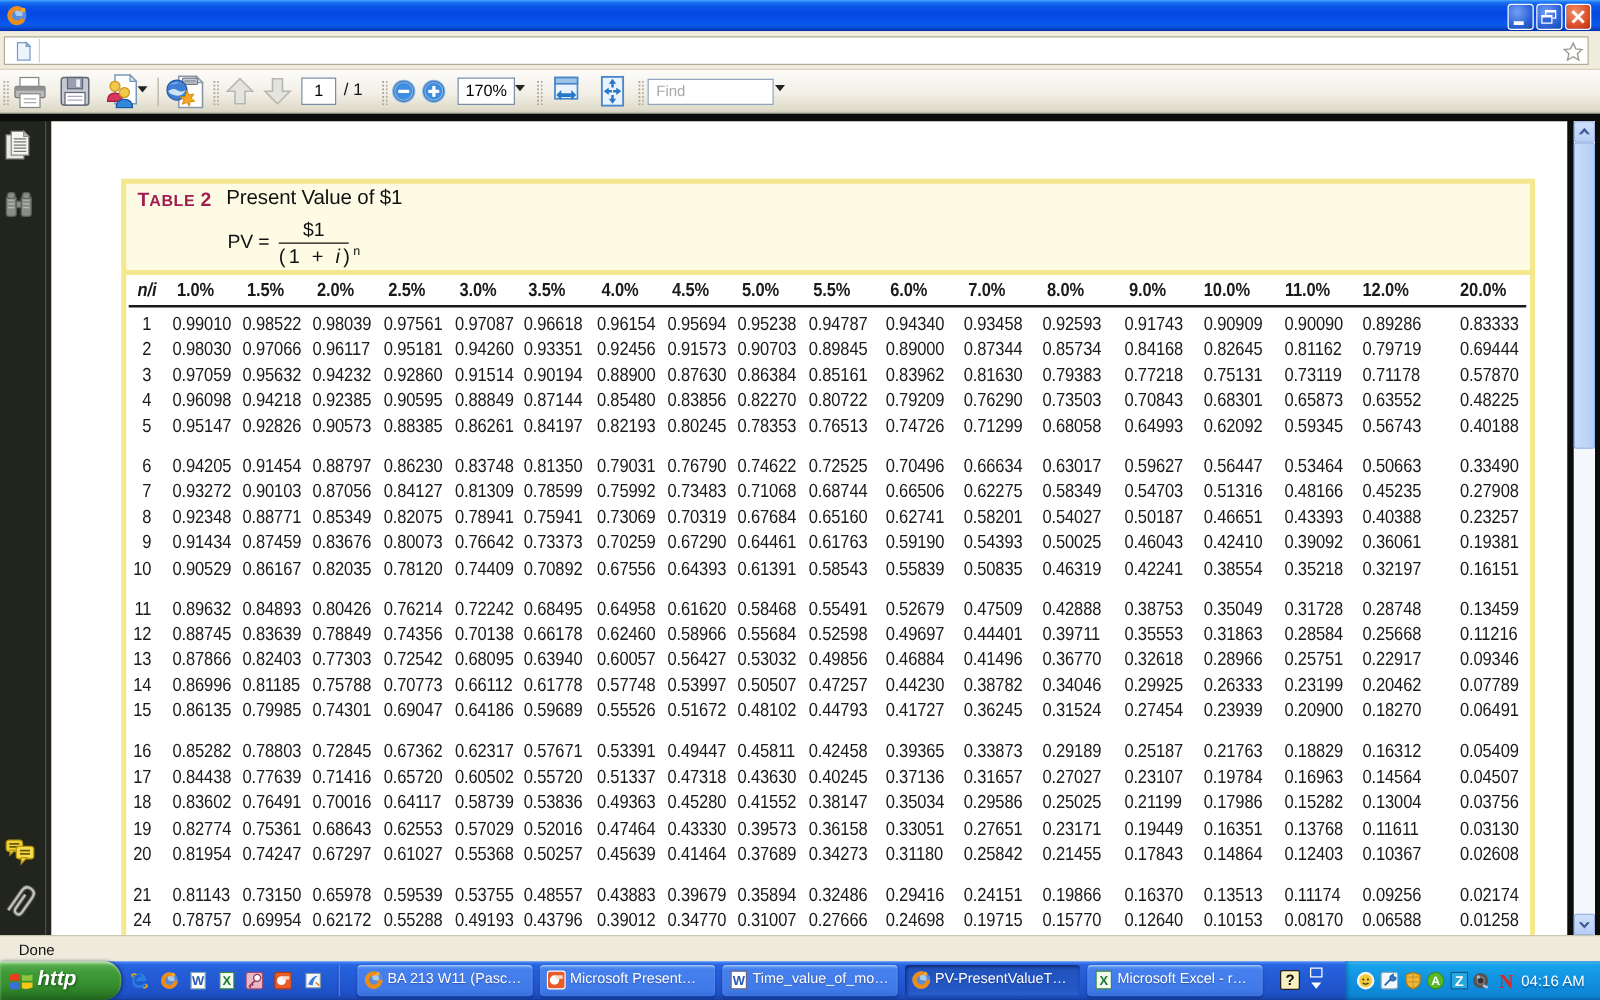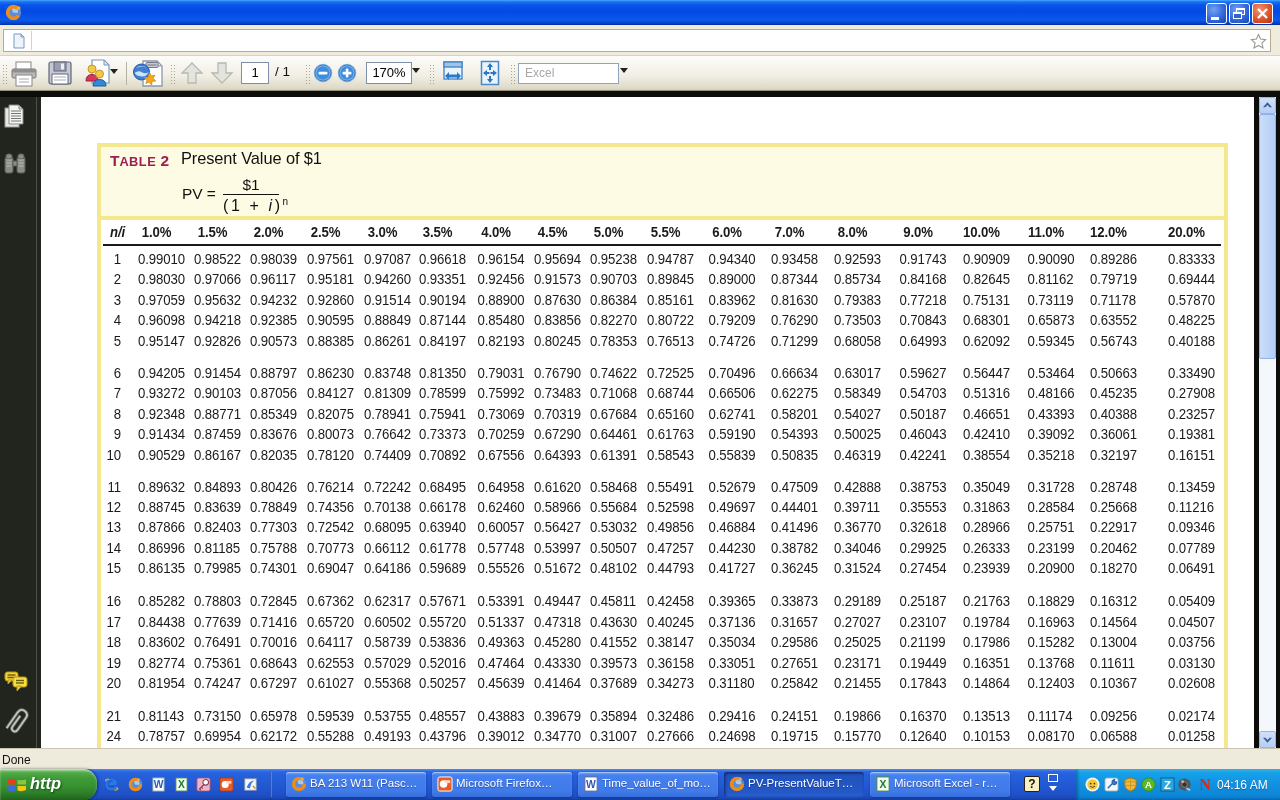--- a/index.html
+++ b/index.html
@@ -175,21 +175,21 @@
   </svg>
 
   <svg class="a" style="left:480px;top:4px" width="20" height="26" viewBox="0 0 20 26">
     <rect x="1.5" y="1.5" width="17" height="23" fill="#eaf2fb" stroke="#4a88c8" stroke-width="1.5"></rect>
     <path d="M10 3 L13 7 L11 7 L11 10 L9 10 L9 7 L7 7 Z" fill="#2878c8"></path>
     <path d="M10 23 L7 19 L9 19 L9 16 L11 16 L11 19 L13 19 Z" fill="#2878c8"></path>
     <path d="M3 13 L7 10 L7 12 L9.5 12 L9.5 14 L7 14 L7 16 Z" fill="#2878c8"></path>
     <path d="M17 13 L13 10 L13 12 L10.5 12 L10.5 14 L13 14 L13 16 Z" fill="#2878c8"></path>
   </svg>
   <div class="a grab" style="left:510px"></div>
-  <div class="a" id="findbox">Excel</div>
+  <div class="a" id="findbox">Find</div>
   <div class="a ddarr" style="left:620px;top:12px"></div>
 </div>
 
 <div class="a" id="cblack"></div>
 <div class="a" id="sidebar">
   <div class="a ln"></div>
   <svg class="a" style="left:4px;top:7px" width="22" height="26" viewBox="0 0 22 26">
     <rect x="1" y="4" width="14" height="19" fill="#e8e8e4" stroke="#999"></rect>
     <path d="M5 1 L15 1 L19 5 L19 20 L5 20 Z" fill="#f4f4f0" stroke="#888"></path>
     <path d="M15 1 L15 5 L19 5 Z" fill="#d0d0cc" stroke="#888"></path>
@@ -743,21 +743,21 @@
   <div class="a sbtn" style="top:0"><svg width="15" height="15" viewBox="0 0 15 15">
         <path d="M7.5 4.2 L12 9.3 L9.6 9.3 L7.5 6.9 L5.4 9.3 L3 9.3 Z" fill="#3a5a9a"></path>
       </svg></div>
   <div class="a" id="sthumb"></div>
   <div class="a sbtn" style="top:634px"><svg width="15" height="15" viewBox="0 0 15 15">
         <path d="M7.5 10.8 L12 5.7 L9.6 5.7 L7.5 8.1 L5.4 5.7 L3 5.7 Z" fill="#3a5a9a"></path>
       </svg></div>
 </div>
 
 <div class="a" id="sbar2">
-    <div class="a" style="left:2px;top:4px">Done</div>
+    <div class="a" style="left:15px;top:4px">Done</div>
   </div>
 
 <div class="a" id="task">
   <div class="a" id="start">
     <svg class="a" style="left:7px;top:6px" width="20" height="20" viewBox="0 0 20 20">
       <path d="M1 5 Q5 3 9 4.5 L9 9.5 L1 9.5 Z" fill="#e83e1c"></path>
       <path d="M10.5 4.8 Q14.5 6 19 4.5 L19 9.5 L10.5 9.5 Z" fill="#8cc63f"></path>
       <path d="M1 11 L9 11 L9 16 Q5 17.5 1 15.5 Z" fill="#3a6fd8"></path>
       <path d="M10.5 11 L19 11 L19 15 Q14.5 17 10.5 15.5 Z" fill="#f5c518"></path>
     </svg>
@@ -807,21 +807,21 @@
         <circle cx="11.2" cy="2.9" r="1.6" fill="#f9a825"></circle>
       </svg>
     <div class="lbl">BA 213 W11 (Pasc…</div>
   </div>
   <div class="a tkb" style="left:432px">
     <svg class="tic" viewBox="0 0 17 17">
         <rect x="1" y="1" width="15" height="15" rx="2" fill="#e85c28" stroke="#fff" stroke-width="1"></rect>
         <circle cx="7" cy="8.5" r="4" fill="#fff"></circle>
         <rect x="8" y="4.5" width="6" height="3" fill="#fcd8c8"></rect>
       </svg>
-    <div class="lbl">Microsoft Firefox…</div>
+    <div class="lbl">Microsoft Present…</div>
   </div>
   <div class="a tkb" style="left:578px">
     <svg class="tic" viewBox="0 0 17 17">
         <rect x="2" y="1" width="13" height="15" fill="#fff" stroke="#668"></rect>
         <text x="8.5" y="12.5" font-size="11" font-weight="bold" fill="#2a5ab8" text-anchor="middle" font-family="Liberation Sans">W</text>
       </svg>
     <div class="lbl">Time_value_of_mo…</div>
   </div>
   <div class="a tkb on" style="left:724px">
     <svg class="tic" viewBox="0 0 16 16">

